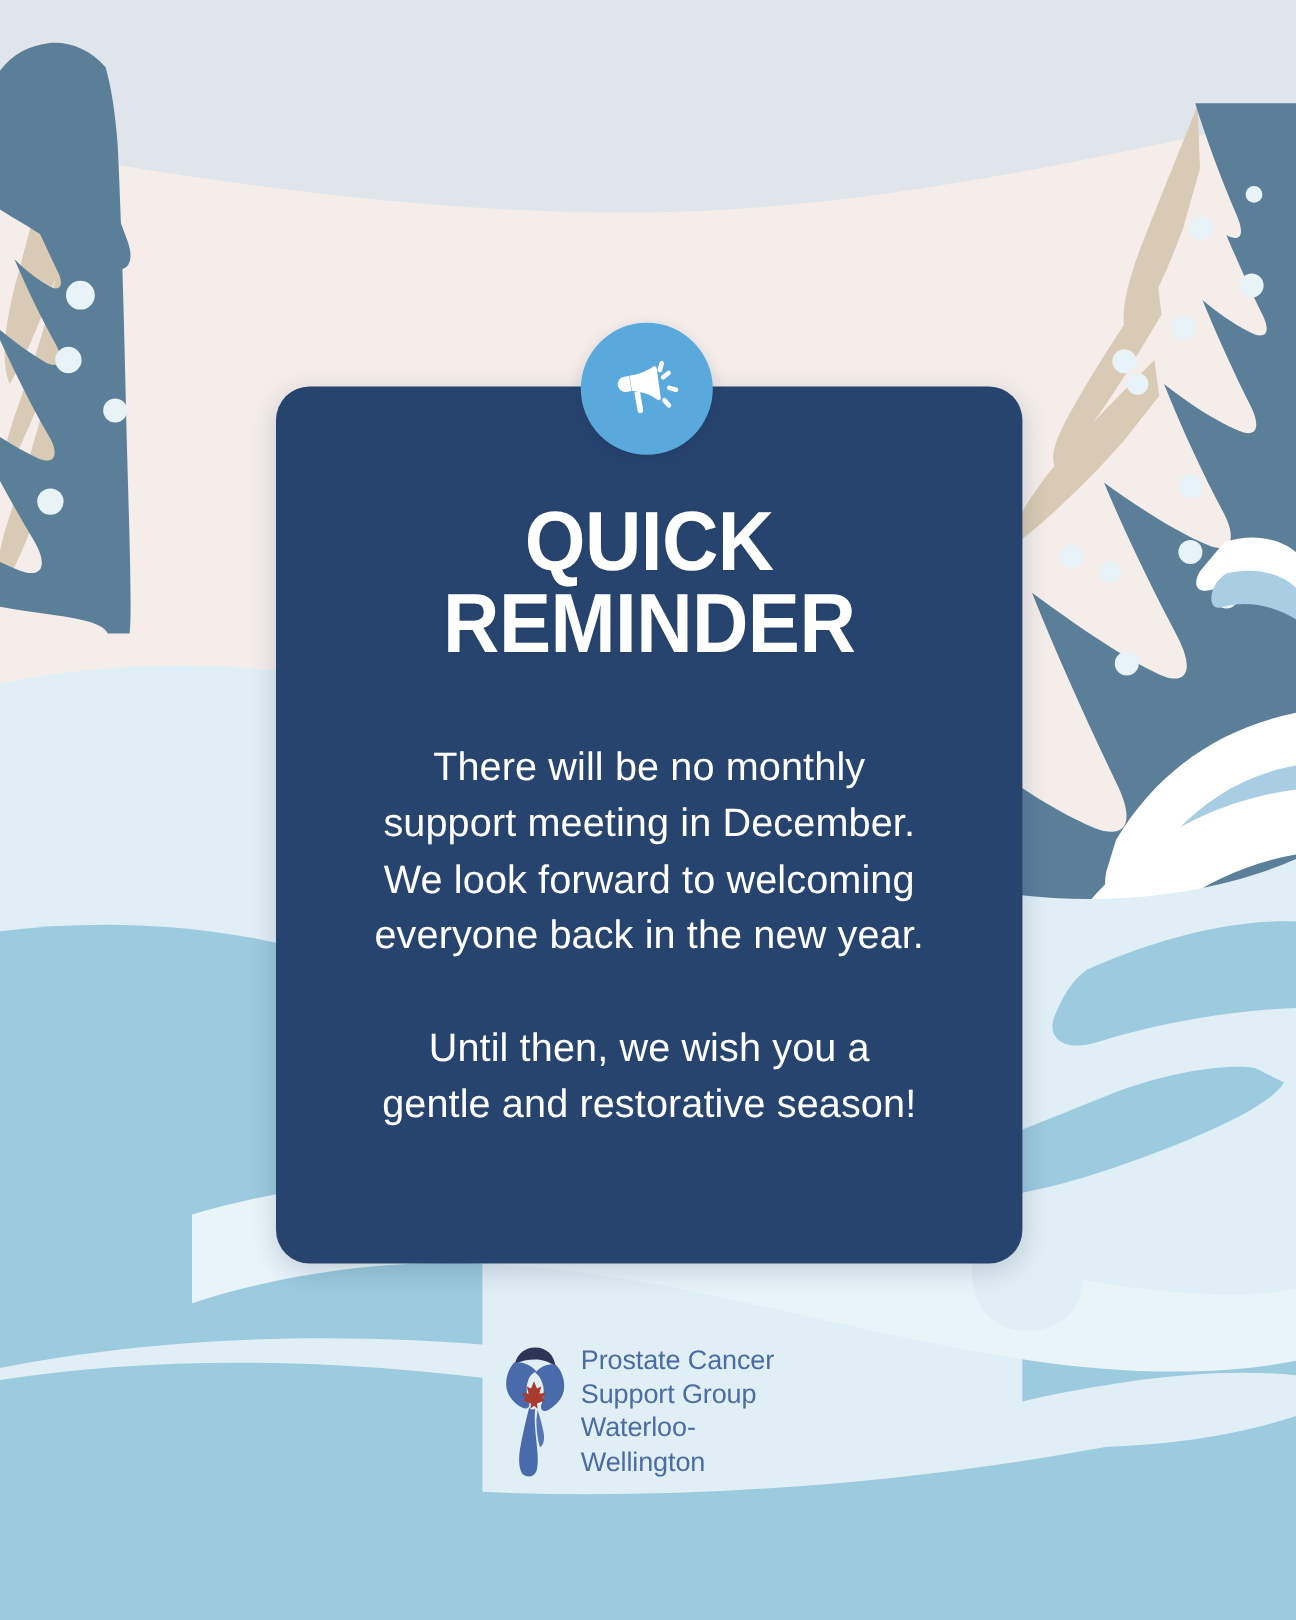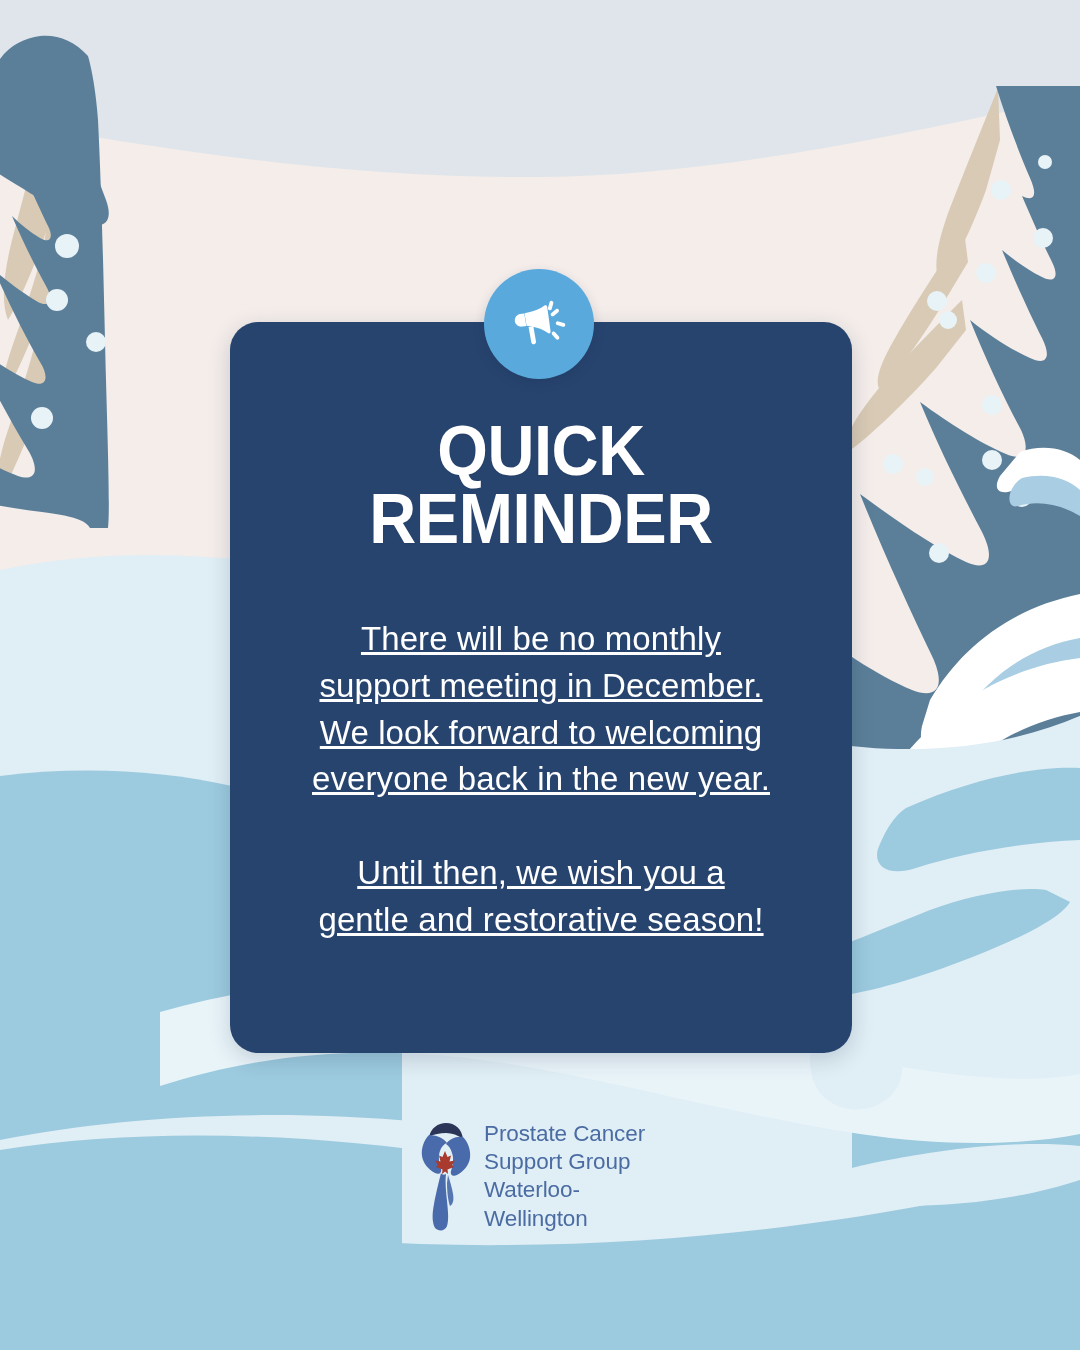--- a/index.html
+++ b/index.html
@@ -58,21 +58,20 @@
   #card-body {
     margin: 0;
     padding-top: 62px;
     color: #ffffff;
     font-family: "Liberation Sans", sans-serif;
     font-weight: 400;
     font-size: 33px;
     line-height: 1.42;
     white-space: pre-line;
     letter-spacing: 0.1px;
-    text-decoration: underline;
   }
 
   
   #megaphone-badge {
     position: absolute;
     left: 484px;
     top: 269px;
     width: 110px;
     height: 110px;
     border-radius: 50%;

